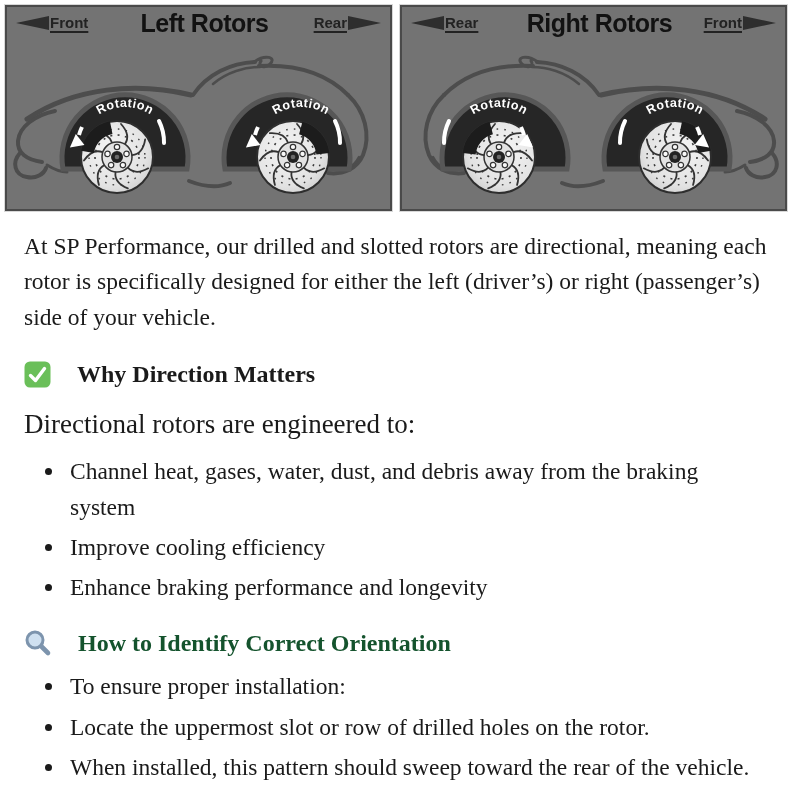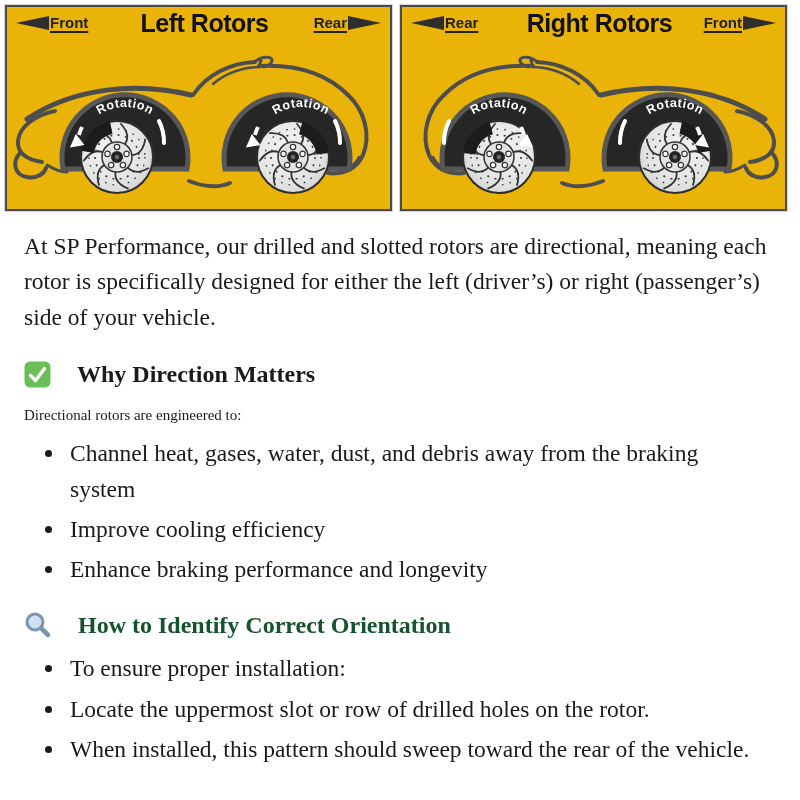--- a/index.html
+++ b/index.html
@@ -4,21 +4,21 @@
 <style>
   html,body{margin:0;padding:0;}
   body{
     width:800px;height:800px;background:#ffffff;
     font-family:"Liberation Serif", serif;color:#1a1a1a;
     overflow:hidden;
   }
   
   .diagram{display:flex;gap:8px;padding:5px 4px 0 5px;}
   .panel{
-    width:387px;height:206px;border:2px solid #4a4a4a;background:#eab308;
+    width:387px;height:206px;border:2px solid #4a4a4a;background:#737373;
     box-sizing:border-box;position:relative;overflow:hidden;
     box-shadow:0 0 0 1px #d8d8d8;
   }
   .panel-header{
     display:flex;justify-content:space-between;align-items:flex-start;
     padding:5px 8px 0 8px;height:46px;box-sizing:border-box;
   }
   .dir{display:flex;align-items:center;gap:1px;margin-top:2px;}
   .dir-label{
     font-family:"Liberation Sans", sans-serif;font-weight:bold;font-size:15px;
@@ -34,21 +34,21 @@
     font-size:15px;color:#1c1c1c;line-height:1.1;
   }
   .car-svg{position:absolute;left:0;bottom:0;}
   
   .content{padding:8px 32px 0 24px;}
   .intro{font-size:23.5px;line-height:1.5;margin:10px 0 24px 0;}
   .sec-heading{
     font-size:24px;font-weight:bold;margin:26px 0 16px 0;display:flex;align-items:center;gap:26px;
   }
   .sec-heading.regular{font-weight:bold;color:#14532d;margin:24px 0 12px 0;}
-  .lead{font-size:15px;line-height:1.5;margin:0 0 6px 0;}
+  .lead{font-size:27px;line-height:1.5;margin:0 0 6px 0;}
   ul{margin:10px 0 20px 0;padding-left:42px;font-size:23.5px;line-height:1.5;}
   li{margin-bottom:5px;padding-left:4px;max-width:690px;}
   .emoji{display:inline-block;flex:0 0 auto;}
 </style>
 </head>
 <body>
 
 <div class="diagram">
 
   <div class="panel">

